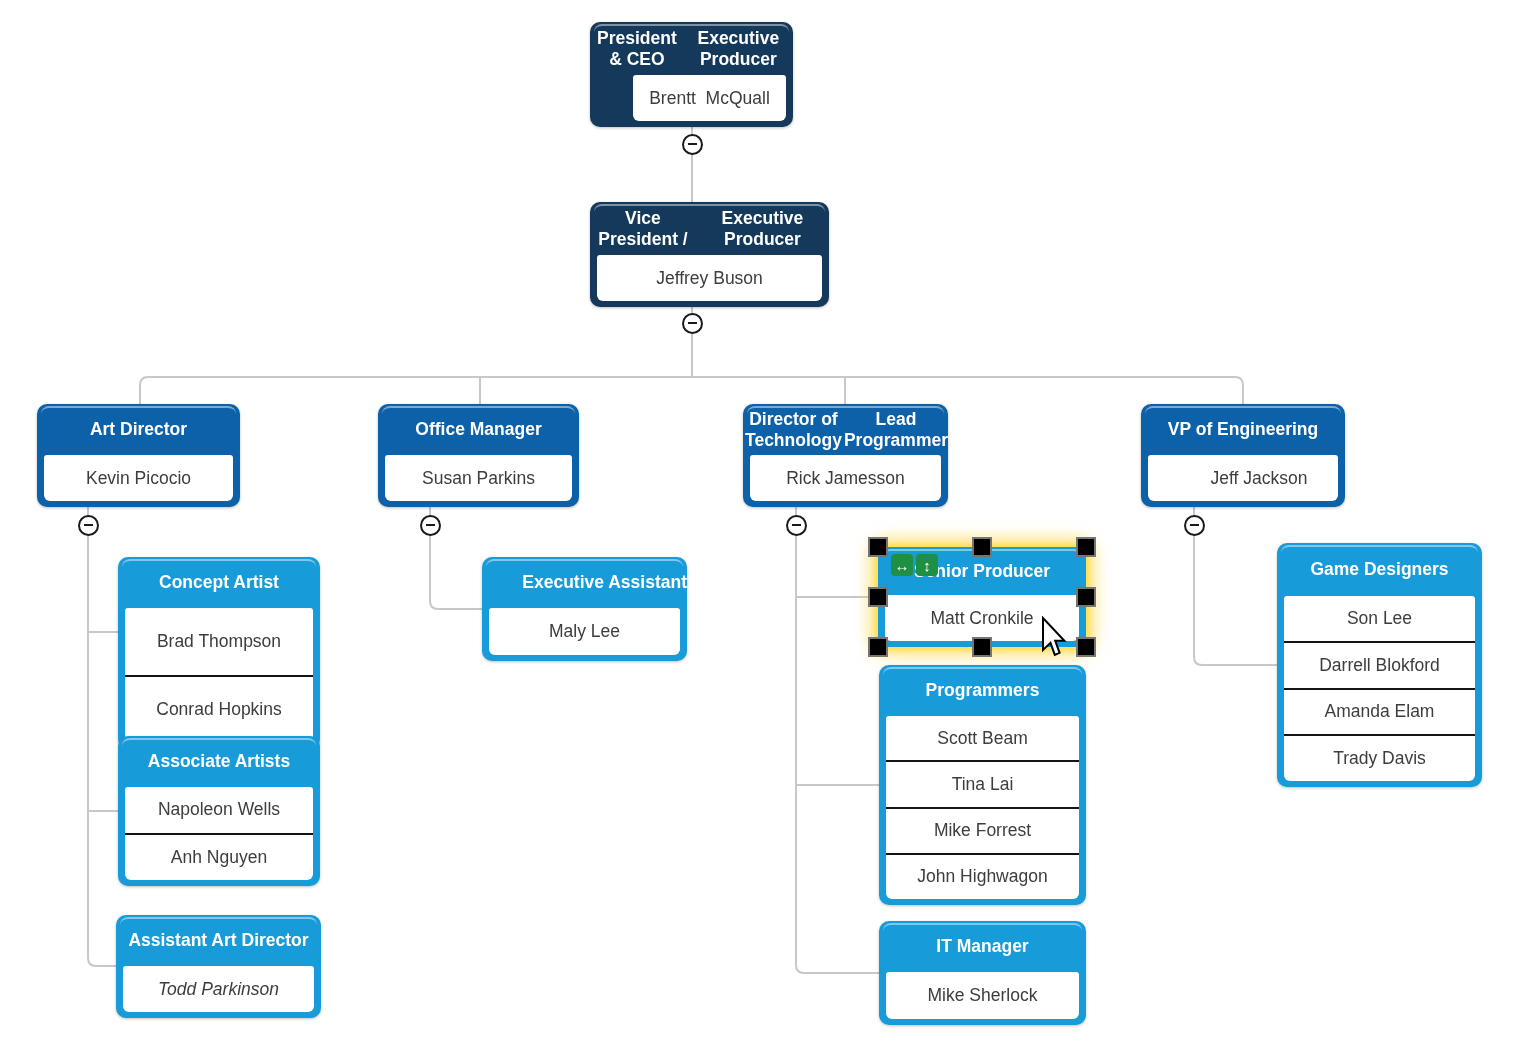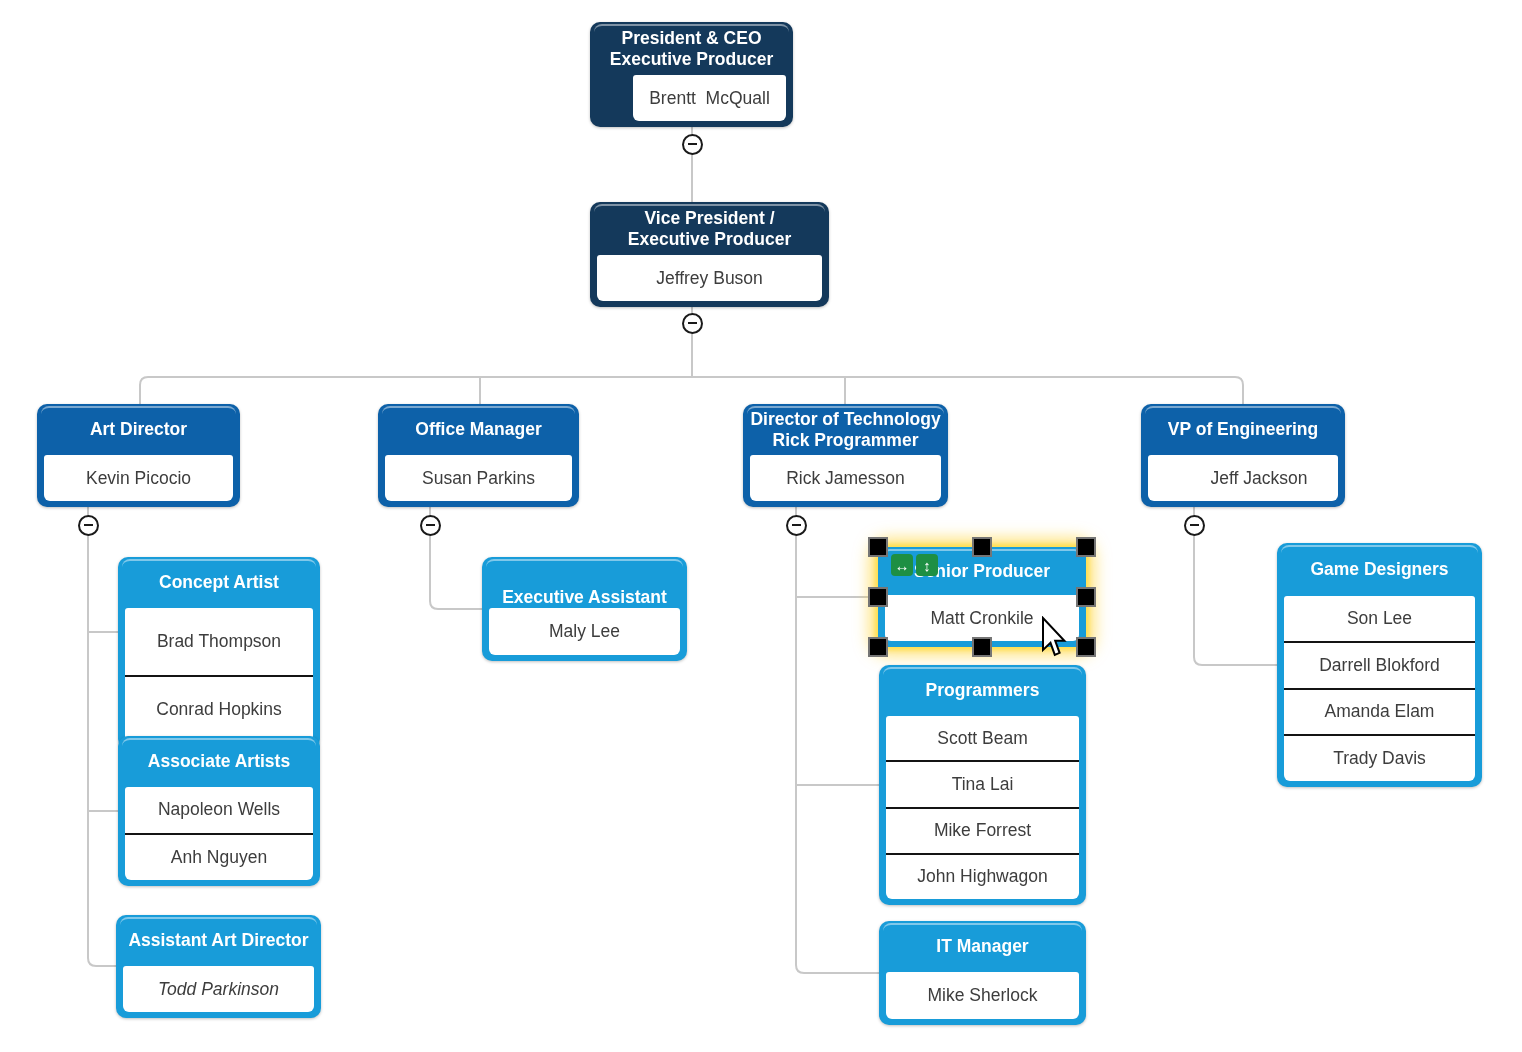--- a/index.html
+++ b/index.html
@@ -8,21 +8,21 @@
     font-family:"Liberation Sans",sans-serif;
   }
   #connectors{position:absolute;left:0;top:0;z-index:0;}
   
   .node{position:absolute;border-radius:10px;z-index:2;box-shadow:0 1px 3px rgba(0,0,0,.25);}
   .node.navy{background:#14395B;}
   .node.blue{background:#0D61A9;}
   .node.light{background:#189CD9;}
   .node::before{content:"";position:absolute;left:4px;right:4px;top:2px;height:10px;
     border-top:2px solid rgba(255,255,255,.45);border-radius:8px 8px 0 0;pointer-events:none;}
-  .hdr{position:absolute;left:0;right:0;top:0;display:flex;flex-direction:column;
+  .hdr{position:absolute;left:0;right:0;top:0;display:flex;flex-direction:row;
     align-items:center;justify-content:center;color:#ffffff;font-weight:bold;
     font-size:17.5px;line-height:21px;text-align:center;}
   .panel{position:absolute;left:7px;right:7px;bottom:6px;background:#ffffff;
     border-radius:3px 3px 6px 6px;display:flex;flex-direction:column;overflow:hidden;}
   .member{flex:1;display:flex;align-items:center;justify-content:center;
     font-size:17.5px;color:#3D3D3D;white-space:pre;}
   .member + .member{border-top:2px solid #141414;}
   
   .node.selected{box-shadow:0 0 4px 3px rgba(255,222,77,.95), 0 0 15px 9px rgba(255,210,45,.60);}
   .handle{position:absolute;width:20px;height:20px;background:#000000;
@@ -91,21 +91,21 @@
       <div class="hdr" style="height: 51px;">
         <div>Office Manager</div>
       </div>
       <div class="panel" style="top: 51px;">
         <div class="member">Susan Parkins</div>
       </div>
     </div>
     <div class="node blue" style="left: 743px; top: 404px; width: 205px; height: 103px;">
       <div class="hdr" style="height: 51px;">
         <div>Director of Technology</div>
-        <div>Rick Programmer</div>
+        <div>Lead Programmer</div>
       </div>
       <div class="panel" style="top: 51px;">
         <div class="member">Rick Jamesson</div>
       </div>
     </div>
     <div class="node blue" style="left: 1141px; top: 404px; width: 204px; height: 103px;">
       <div class="hdr" style="height: 51px;">
         <div>VP of Engineering</div>
       </div>
       <div class="panel" style="top: 51px; padding-left: 32px;">

